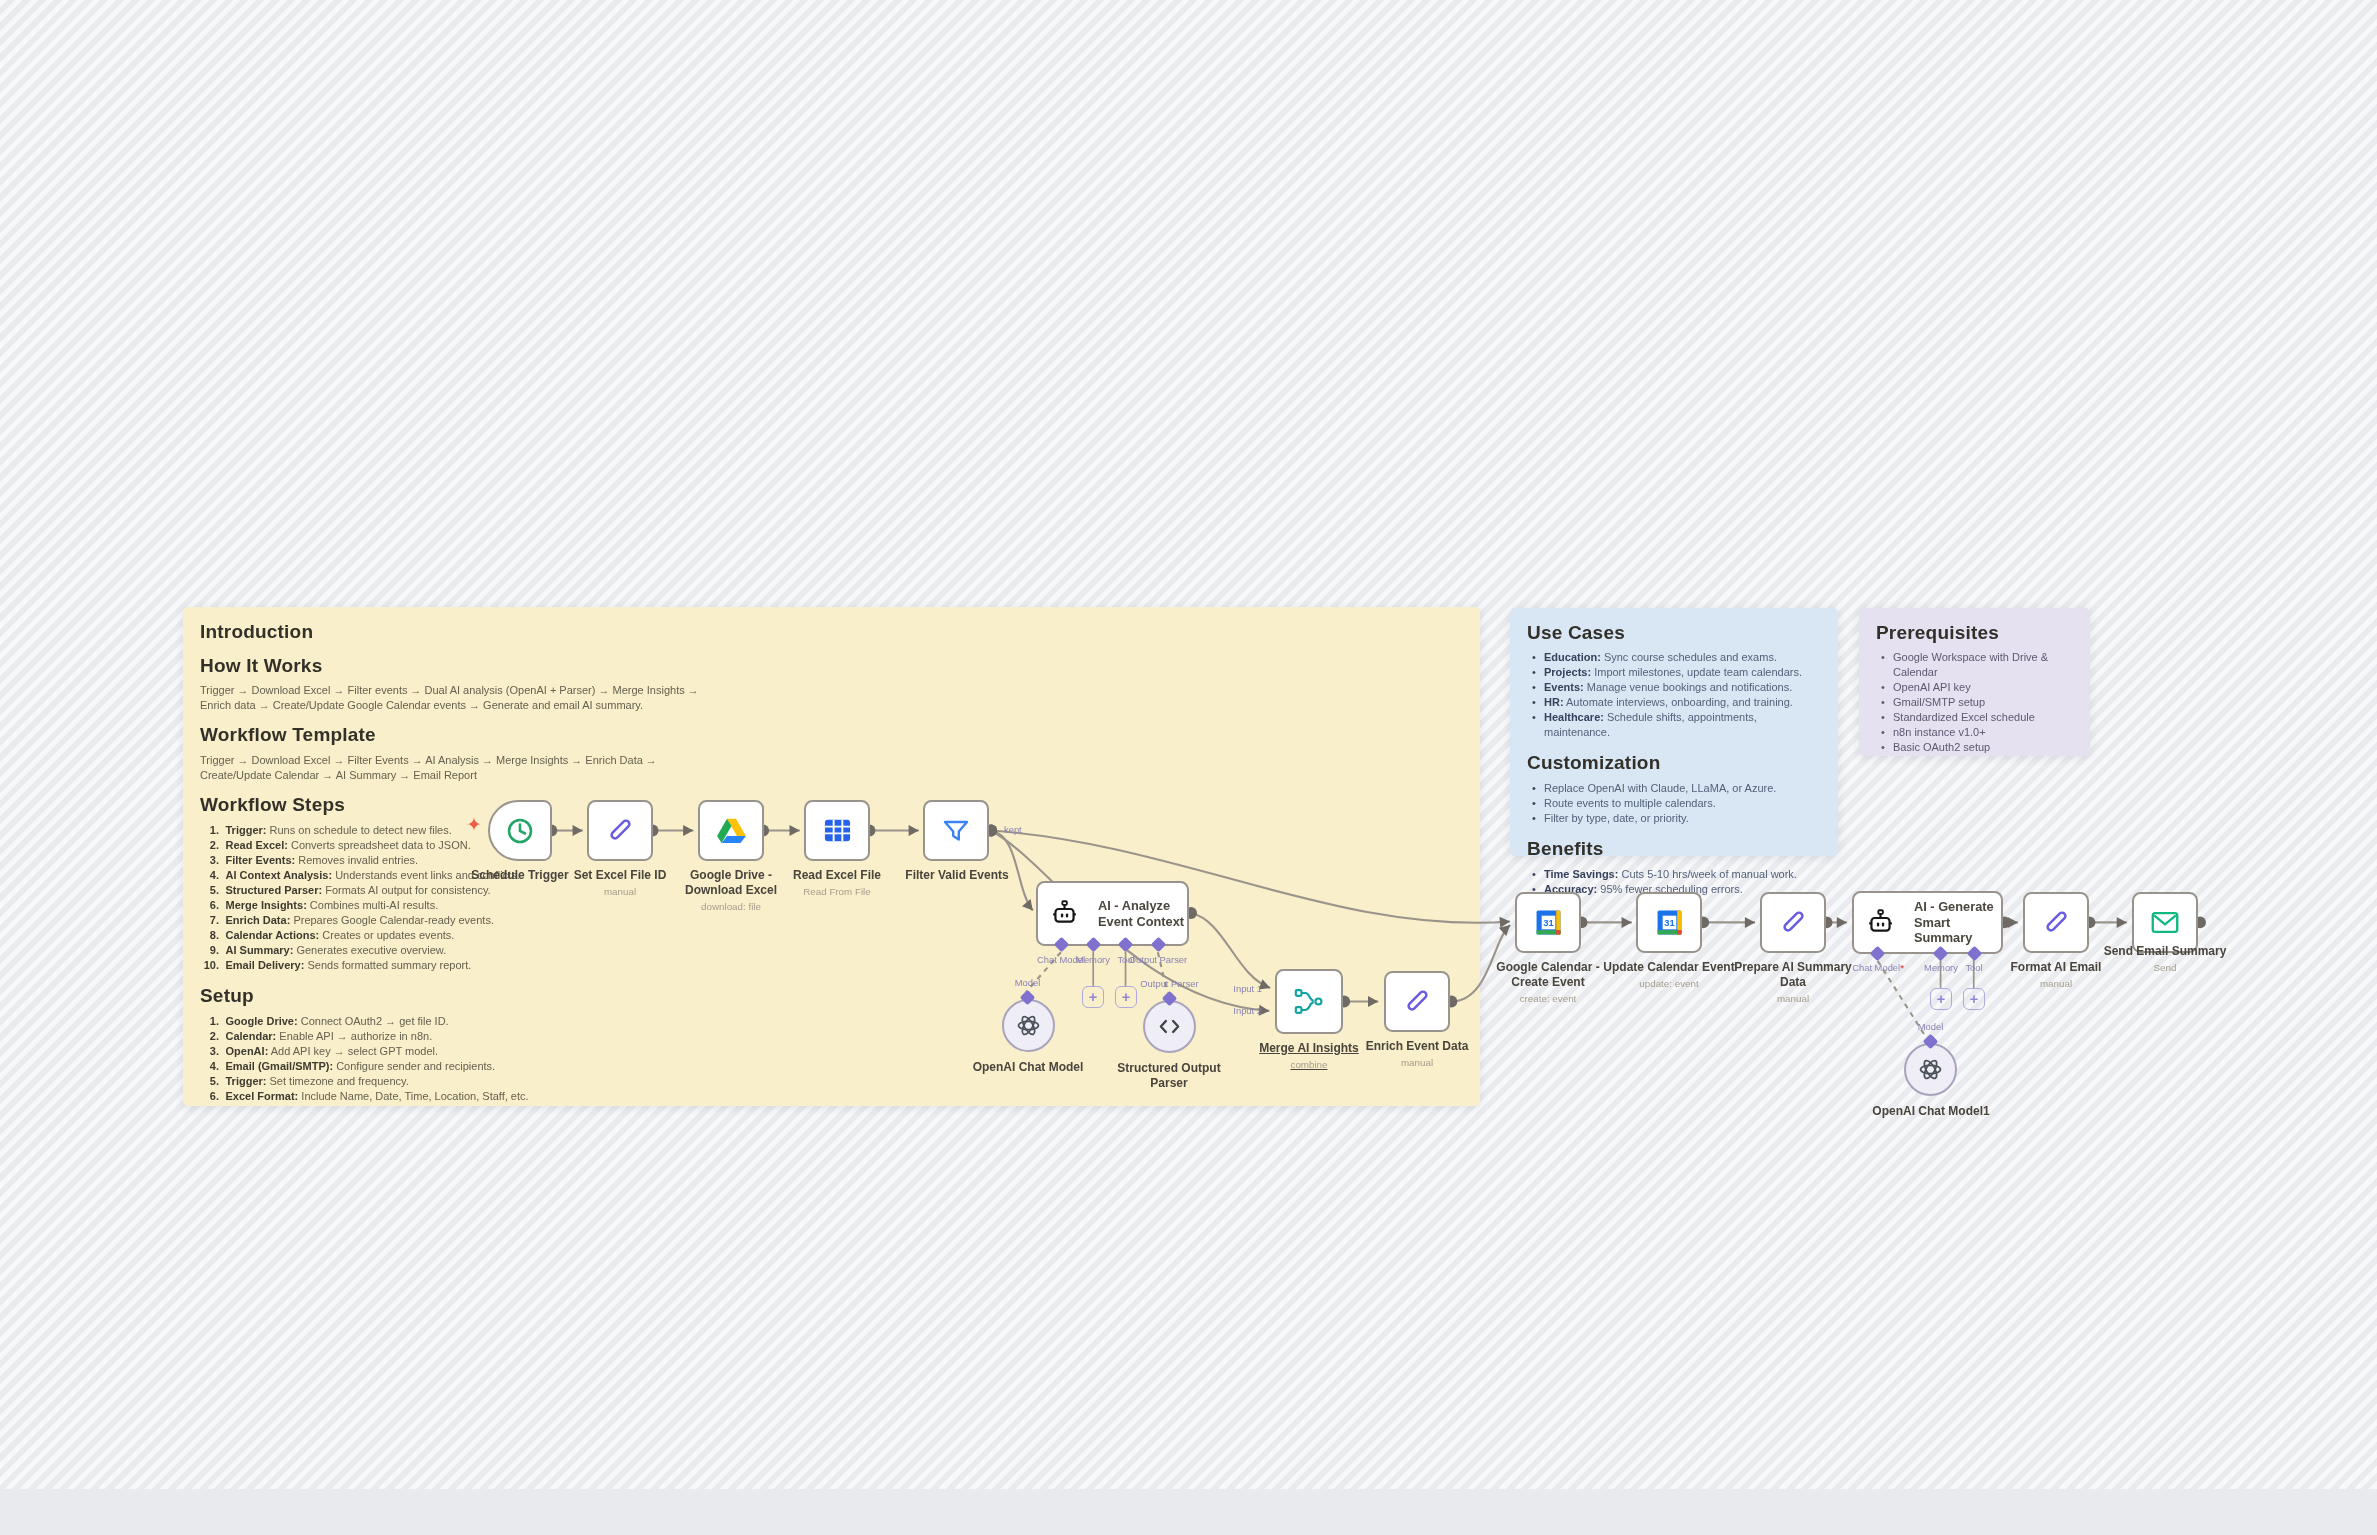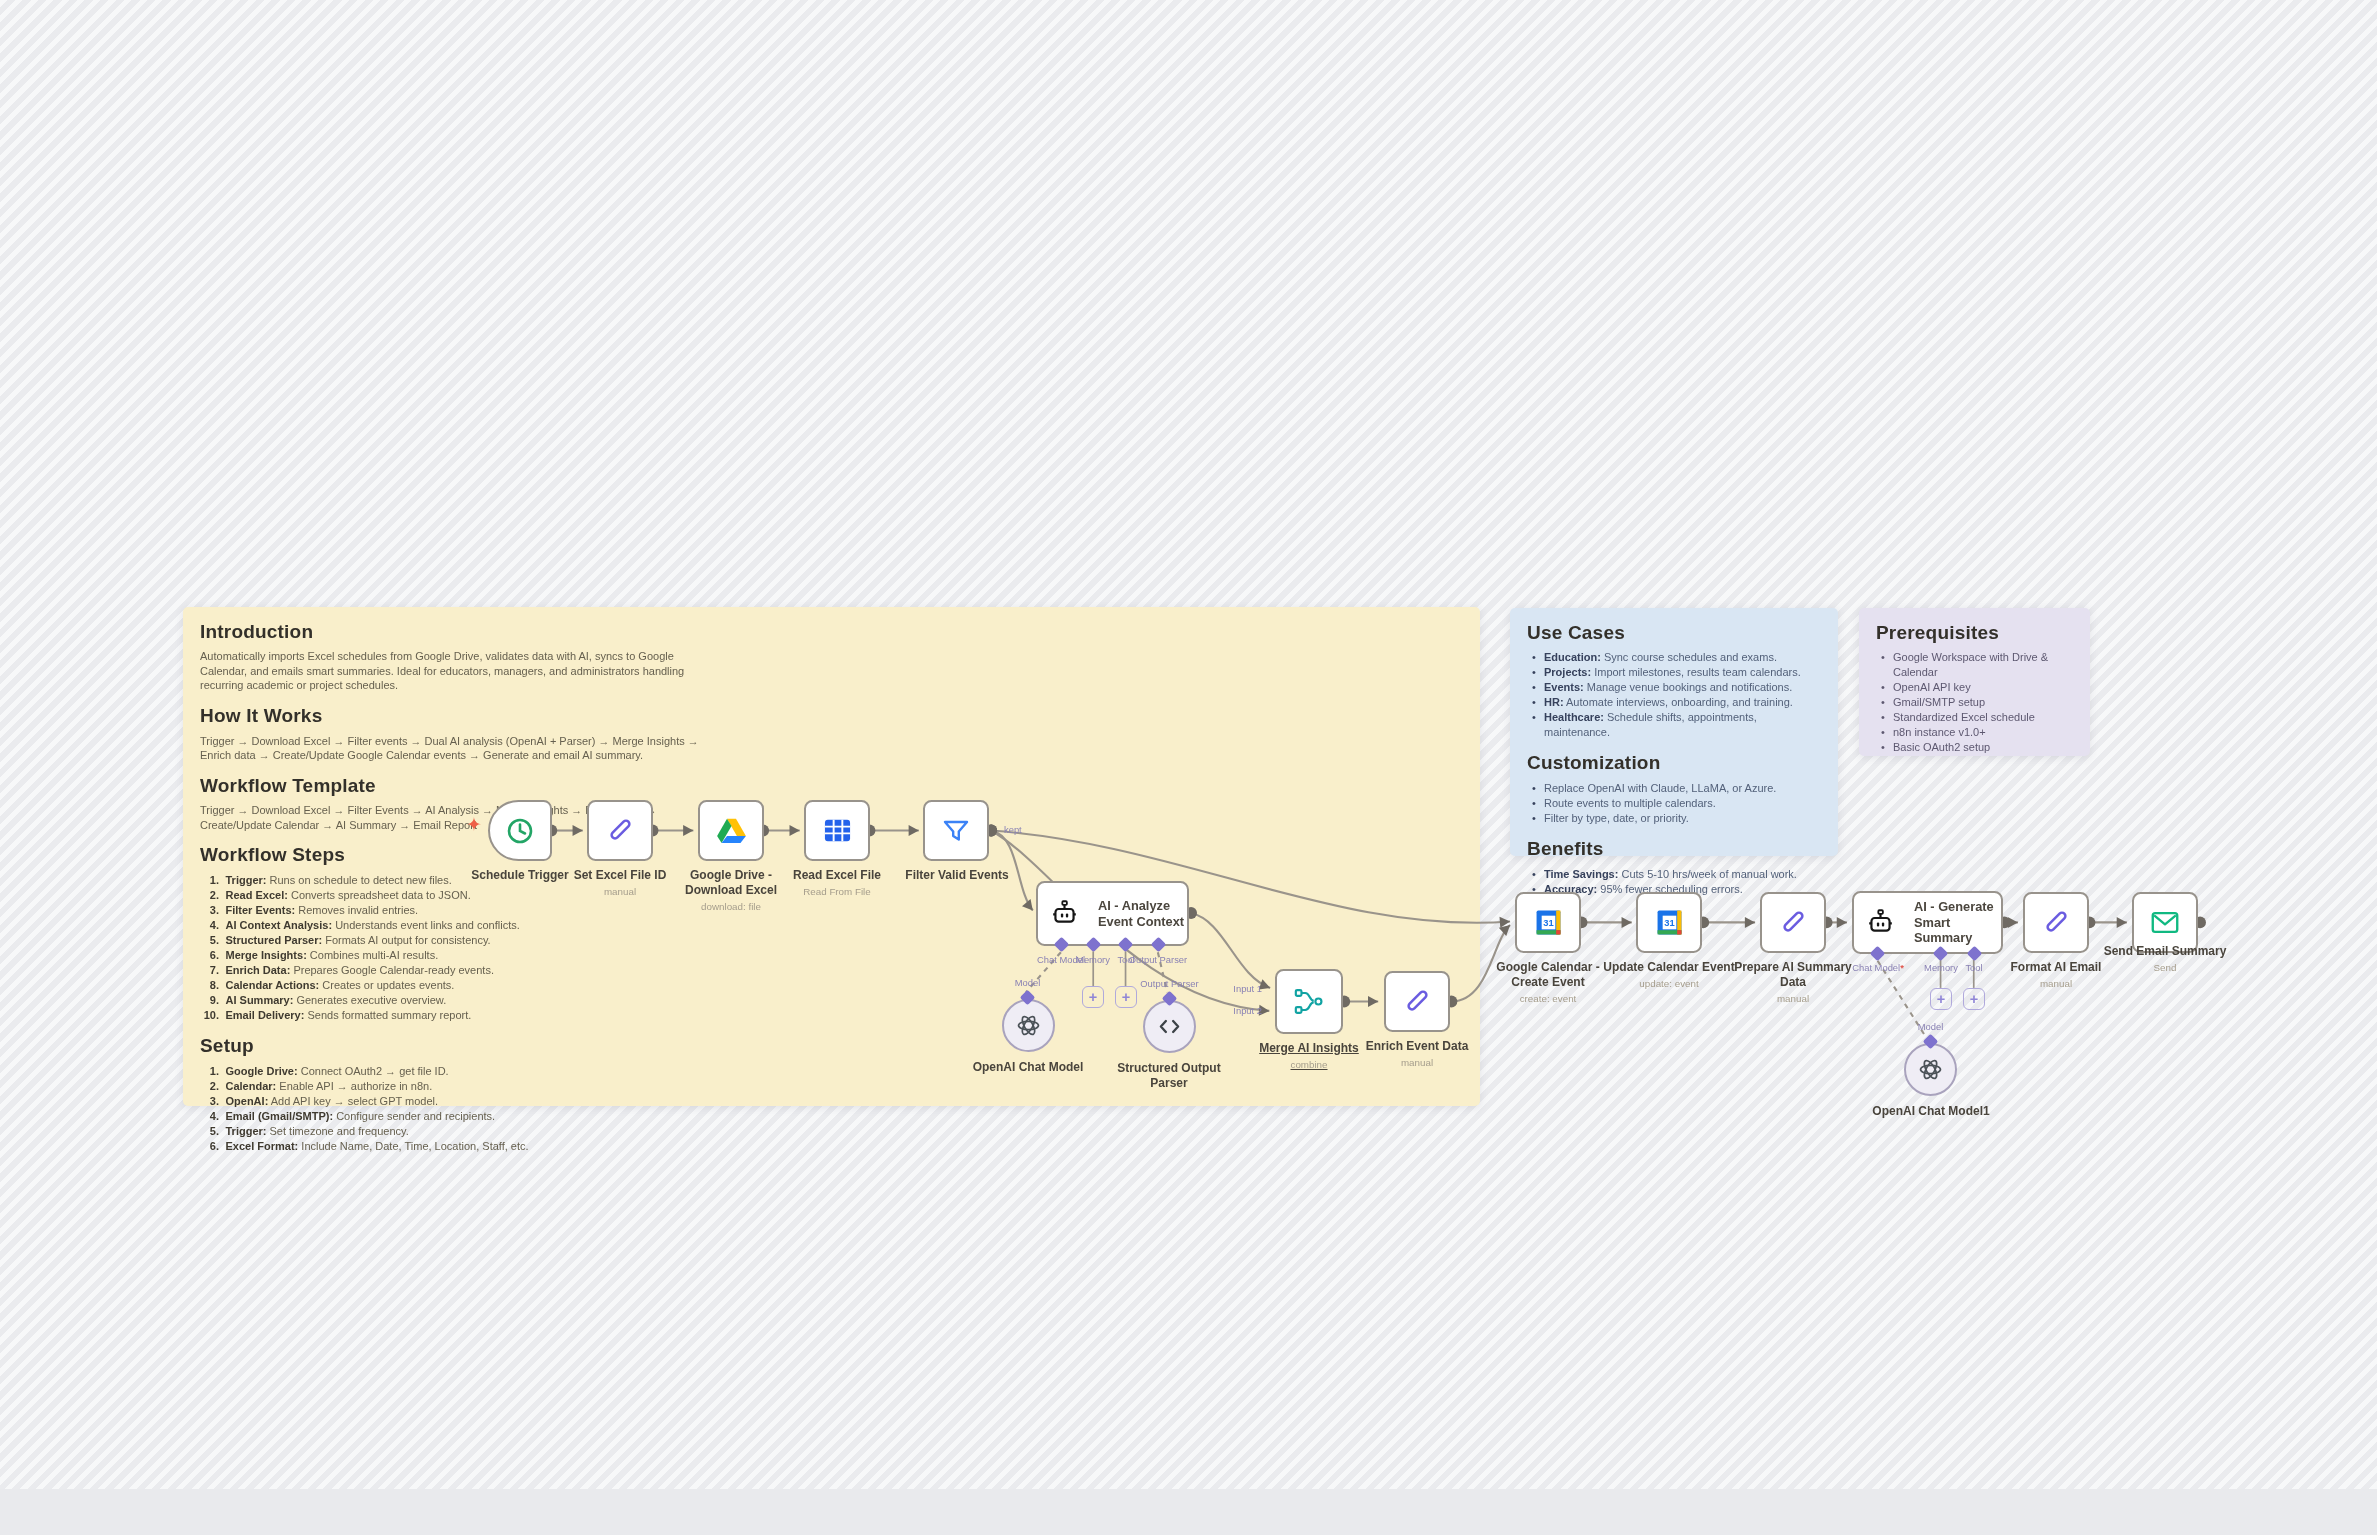--- a/index.html
+++ b/index.html
@@ -44,21 +44,20 @@
   .sparkle{position:absolute;font-size:19px;z-index:4;}
   svg.wires{position:absolute;left:0;top:0;z-index:2;}
   .icon{display:flex;align-items:center;justify-content:center;}
 </style>
 </head>
 <body>
 
 <div class="canvas">
   <div class="note note-yellow" id="note-yellow" style="left: 183px; top: 607px; width: 1297px; height: 499px; background: rgb(249, 239, 203);">
       <h2>Introduction</h2>
-      <p>Automatically imports Excel schedules from Google Drive, validates data with AI, syncs to Google Calendar, and emails smart summaries. Ideal for educators, managers, and administrators handling recurring academic or project schedules.</p>
       <h2>How It Works</h2>
       <p>Trigger → Download Excel → Filter events → Dual AI analysis (OpenAI + Parser) → Merge Insights → Enrich data → Create/Update Google Calendar events → Generate and email AI summary.</p>
       <h2>Workflow Template</h2>
       <p>Trigger → Download Excel → Filter Events → AI Analysis → Merge Insights → Enrich Data → Create/Update Calendar → AI Summary → Email Report</p>
       <h2>Workflow Steps</h2>
       <ol>
         <li><span class="lead">Trigger</span> <span>Runs on schedule to detect new files.</span></li>
         <li><span class="lead">Read Excel</span> <span>Converts spreadsheet data to JSON.</span></li>
         <li><span class="lead">Filter Events</span> <span>Removes invalid entries.</span></li>
         <li><span class="lead">AI Context Analysis</span> <span>Understands event links and conflicts.</span></li>
@@ -76,21 +75,21 @@
         <li><span class="lead">OpenAI</span> <span>Add API key → select GPT model.</span></li>
         <li><span class="lead">Email (Gmail/SMTP)</span> <span>Configure sender and recipients.</span></li>
         <li><span class="lead">Trigger</span> <span>Set timezone and frequency.</span></li>
         <li><span class="lead">Excel Format</span> <span>Include Name, Date, Time, Location, Staff, etc.</span></li>
       </ol>
     </div>
   <div class="note note-blue" id="note-blue" style="left: 1510px; top: 608px; width: 328px; height: 248px; background: rgb(217, 230, 243);">
       <h2>Use Cases</h2>
       <ul>
         <li><span class="lead">Education</span> <span>Sync course schedules and exams.</span></li>
-        <li><span class="lead">Projects</span> <span>Import milestones, results team calendars.</span></li>
+        <li><span class="lead">Projects</span> <span>Import milestones, update team calendars.</span></li>
         <li><span class="lead">Events</span> <span>Manage venue bookings and notifications.</span></li>
         <li><span class="lead">HR</span> <span>Automate interviews, onboarding, and training.</span></li>
         <li><span class="lead">Healthcare</span> <span>Schedule shifts, appointments, maintenance.</span></li>
       </ul>
       <h2>Customization</h2>
       <ul>
         <li><span>Replace OpenAI with Claude, LLaMA, or Azure.</span></li>
         <li><span>Route events to multiple calendars.</span></li>
         <li><span>Filter by type, date, or priority.</span></li>
       </ul>

